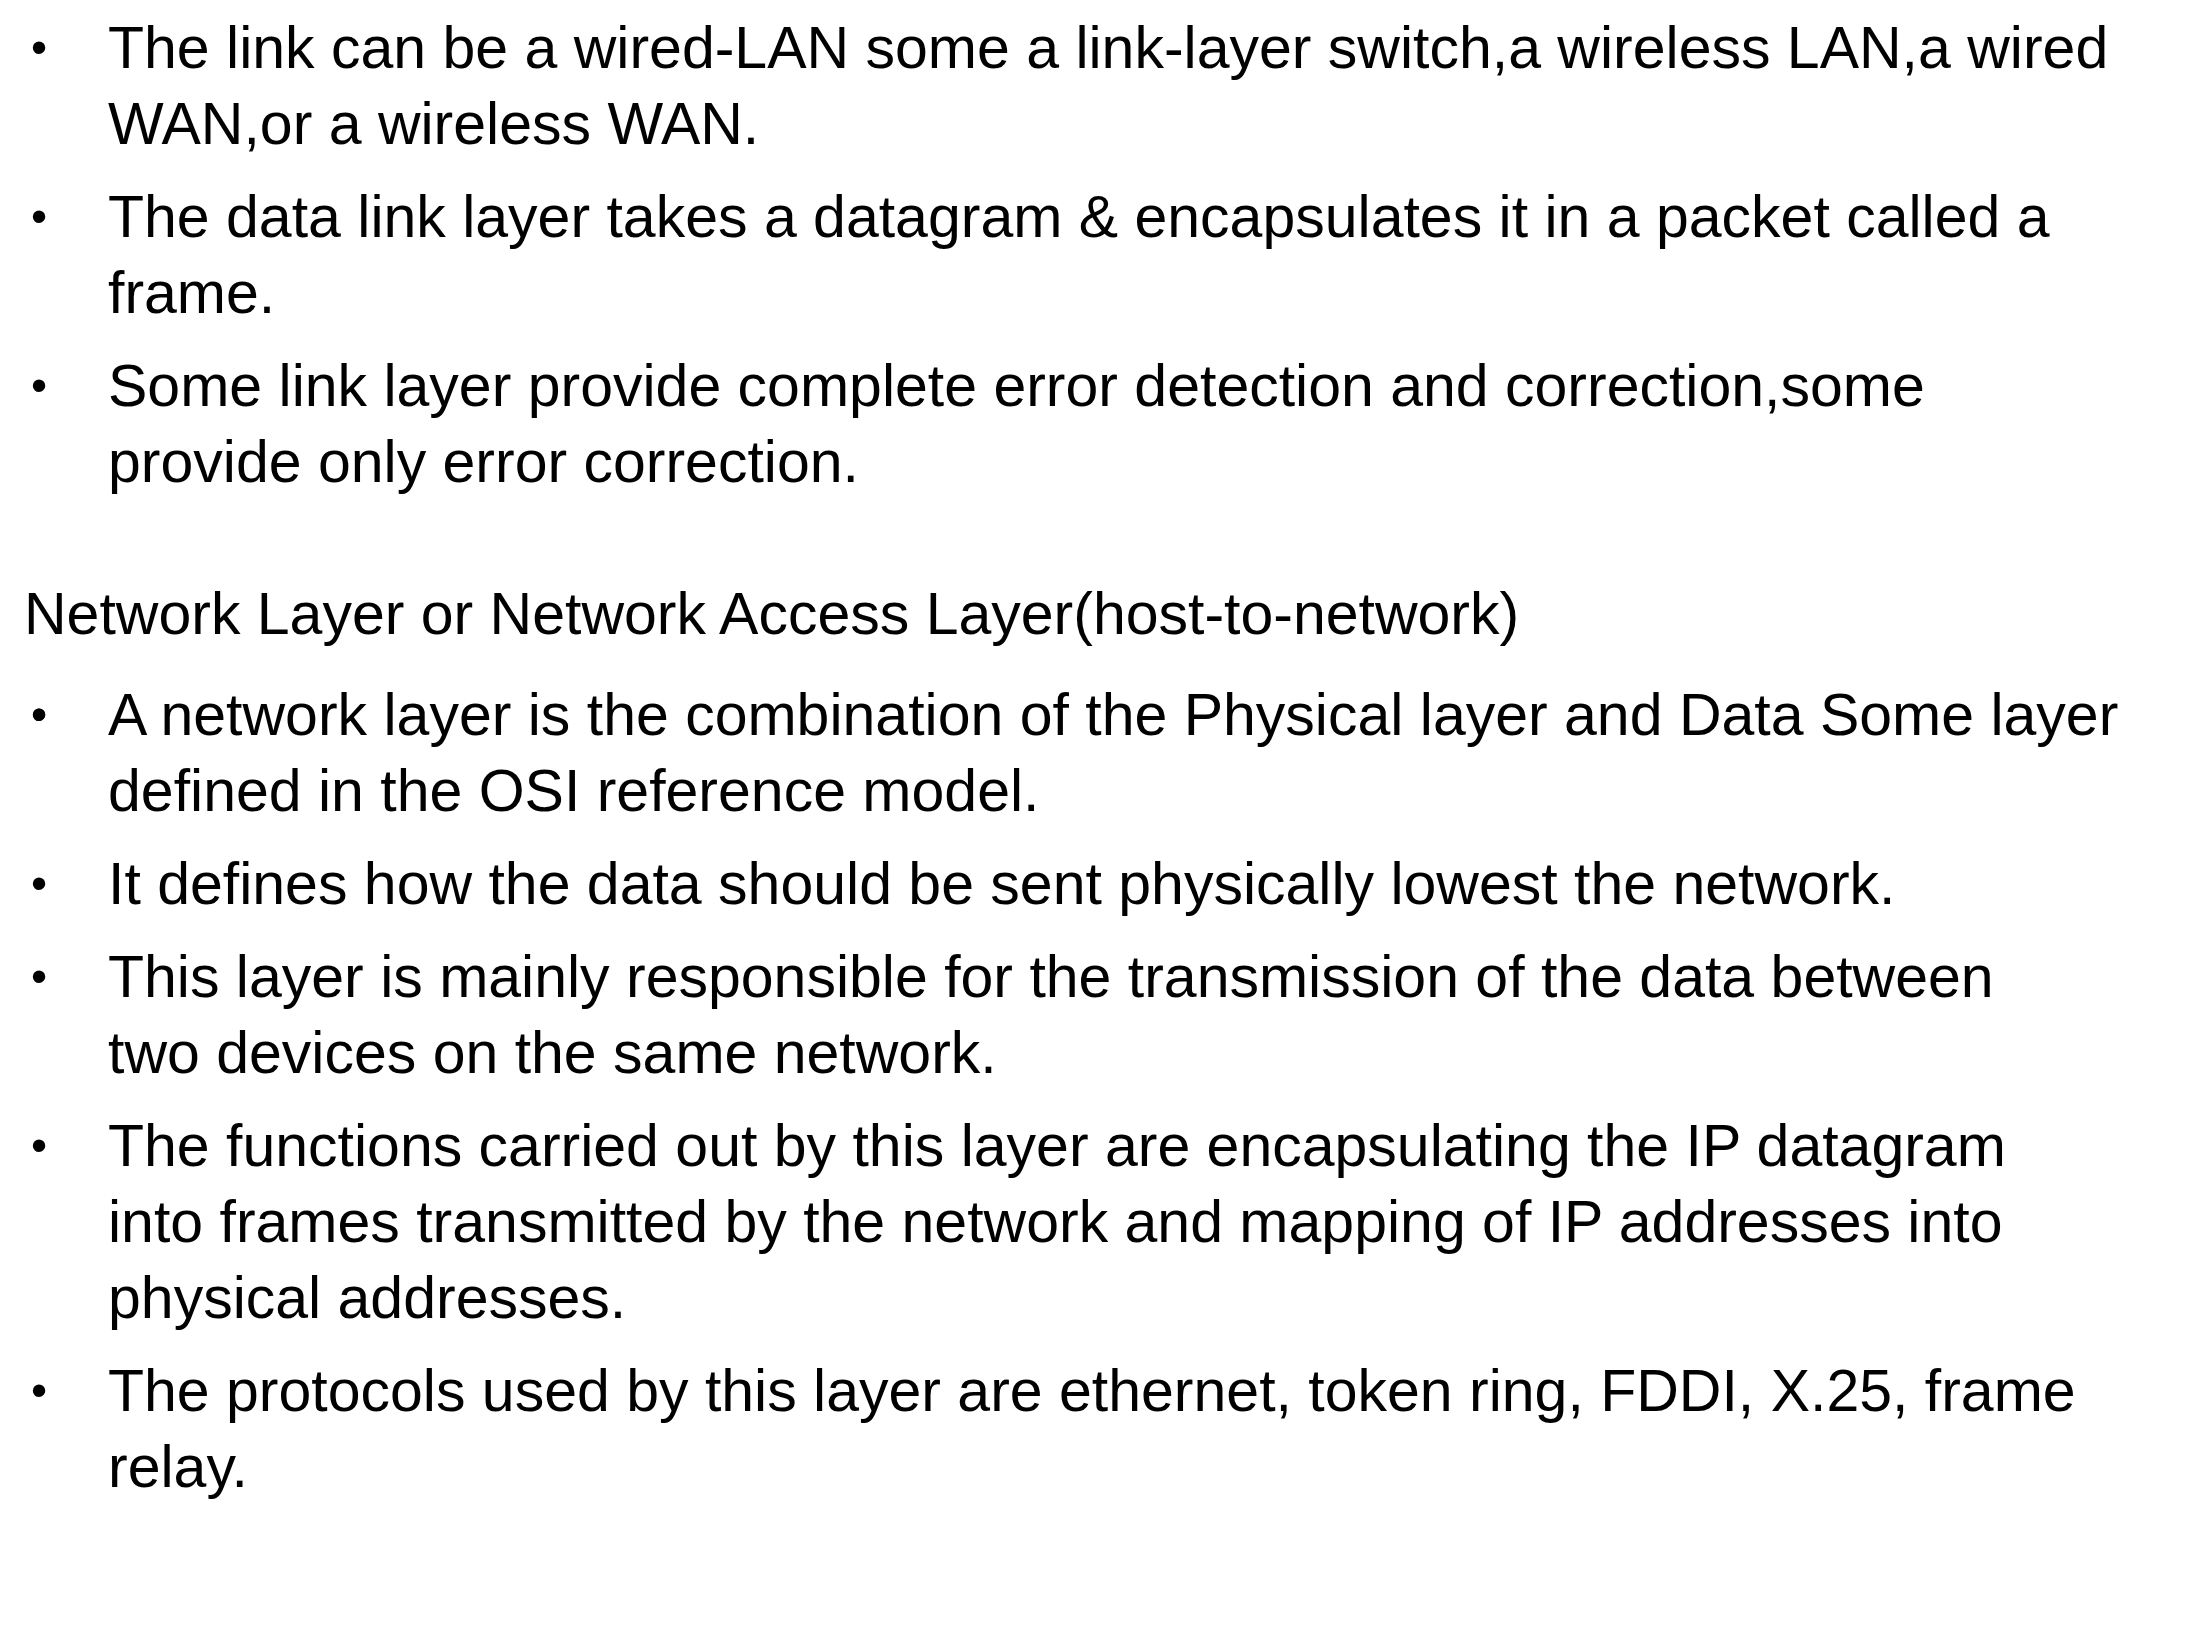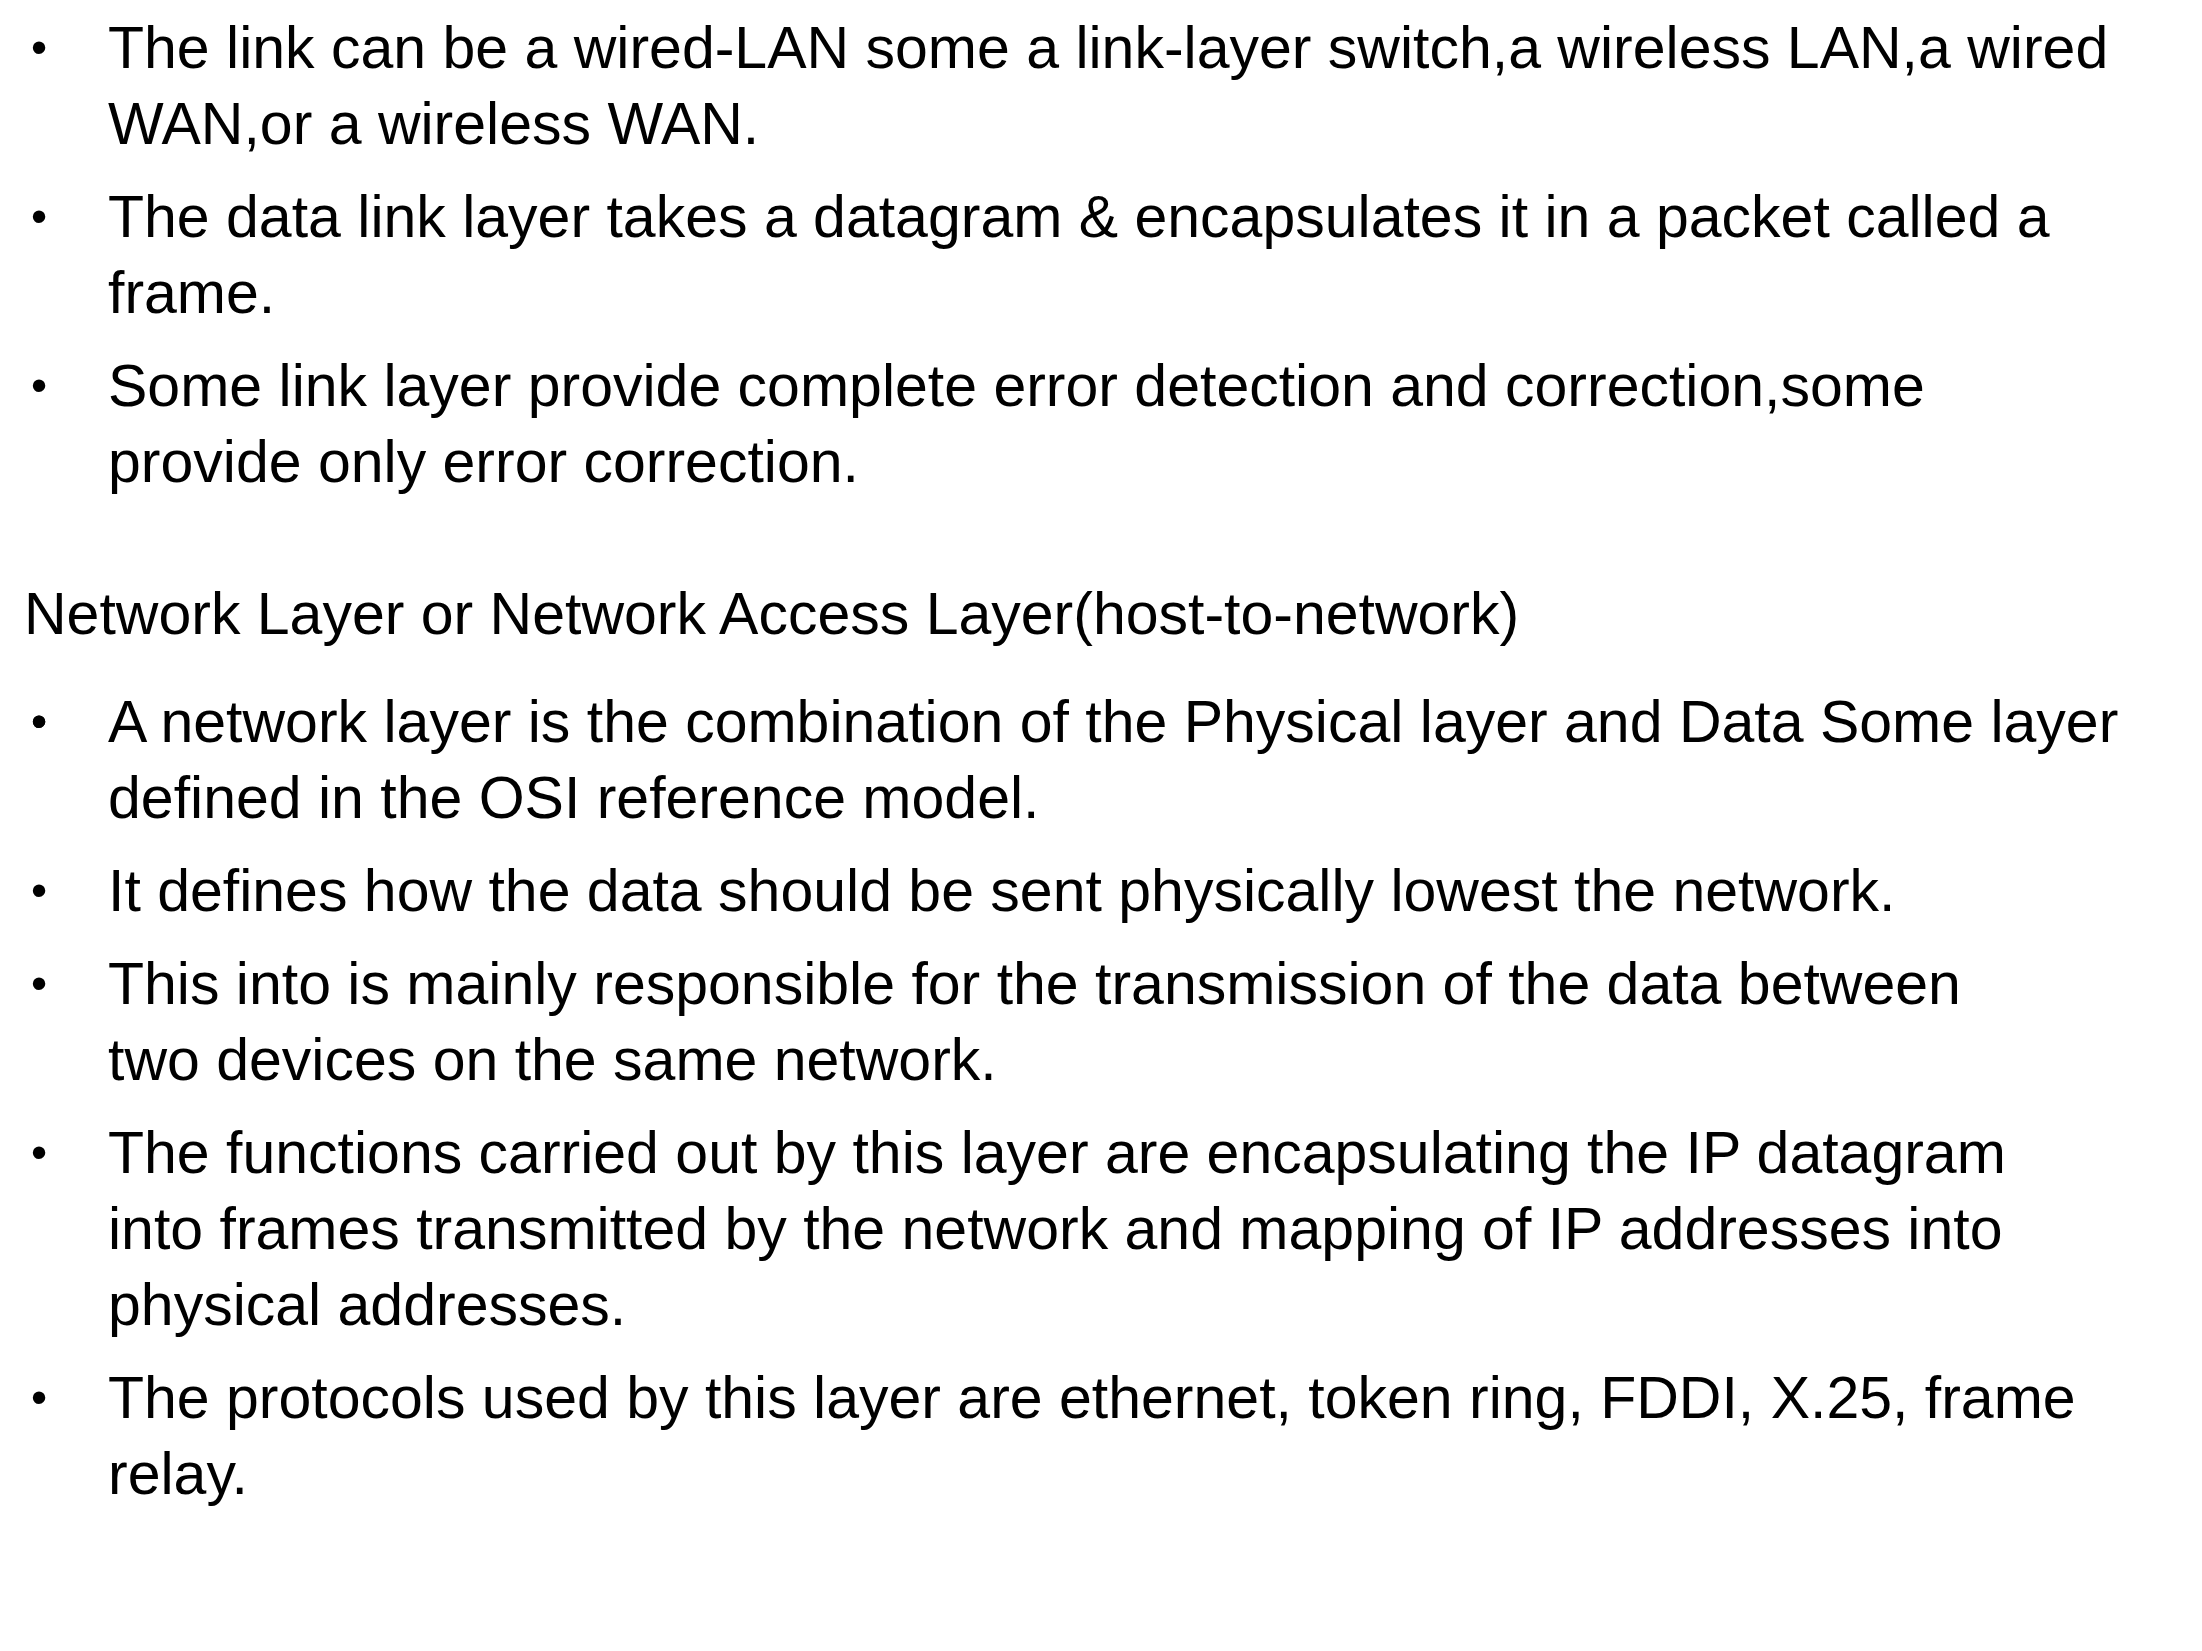--- a/index.html
+++ b/index.html
@@ -37,21 +37,21 @@
     line-height: 76px;
   }
   .bullet-text {
     white-space: pre-line;
   }
   .section-heading {
     font-size: 59px;
     line-height: 76px;
     padding-left: 24px;
     margin-top: 76px;
-    margin-bottom: 32px;
+    margin-bottom: 25px;
     white-space: pre-line;
   }
 </style>
 </head>
 <body>
 
 <div class="slide">
 
   <div>
     <div class="bullet-row">
@@ -81,21 +81,21 @@
       <span class="bullet-marker">•</span>
       <span class="bullet-text">A network layer is the combination of the Physical layer and Data Some layer
 defined in the OSI reference model.</span>
     </div>
     <div class="bullet-row">
       <span class="bullet-marker">•</span>
       <span class="bullet-text">It defines how the data should be sent physically lowest the network.</span>
     </div>
     <div class="bullet-row">
       <span class="bullet-marker">•</span>
-      <span class="bullet-text">This into is mainly responsible for the transmission of the data between
+      <span class="bullet-text">This layer is mainly responsible for the transmission of the data between
 two devices on the same network.</span>
     </div>
     <div class="bullet-row">
       <span class="bullet-marker">•</span>
       <span class="bullet-text">The functions carried out by this layer are encapsulating the IP datagram
 into frames transmitted by the network and mapping of IP addresses into
 physical addresses.</span>
     </div>
     <div class="bullet-row">
       <span class="bullet-marker">•</span>

